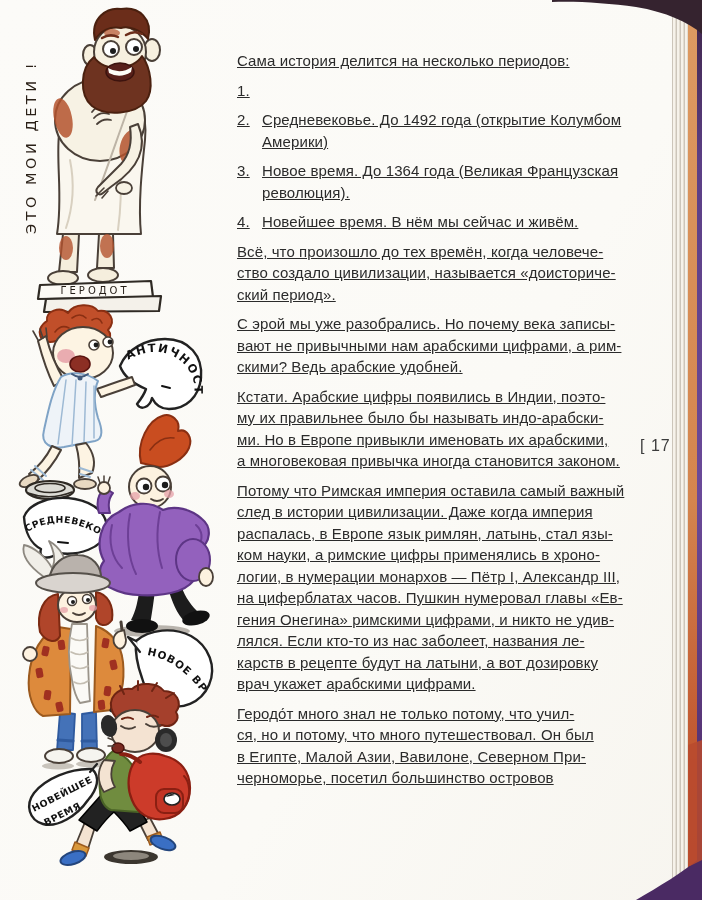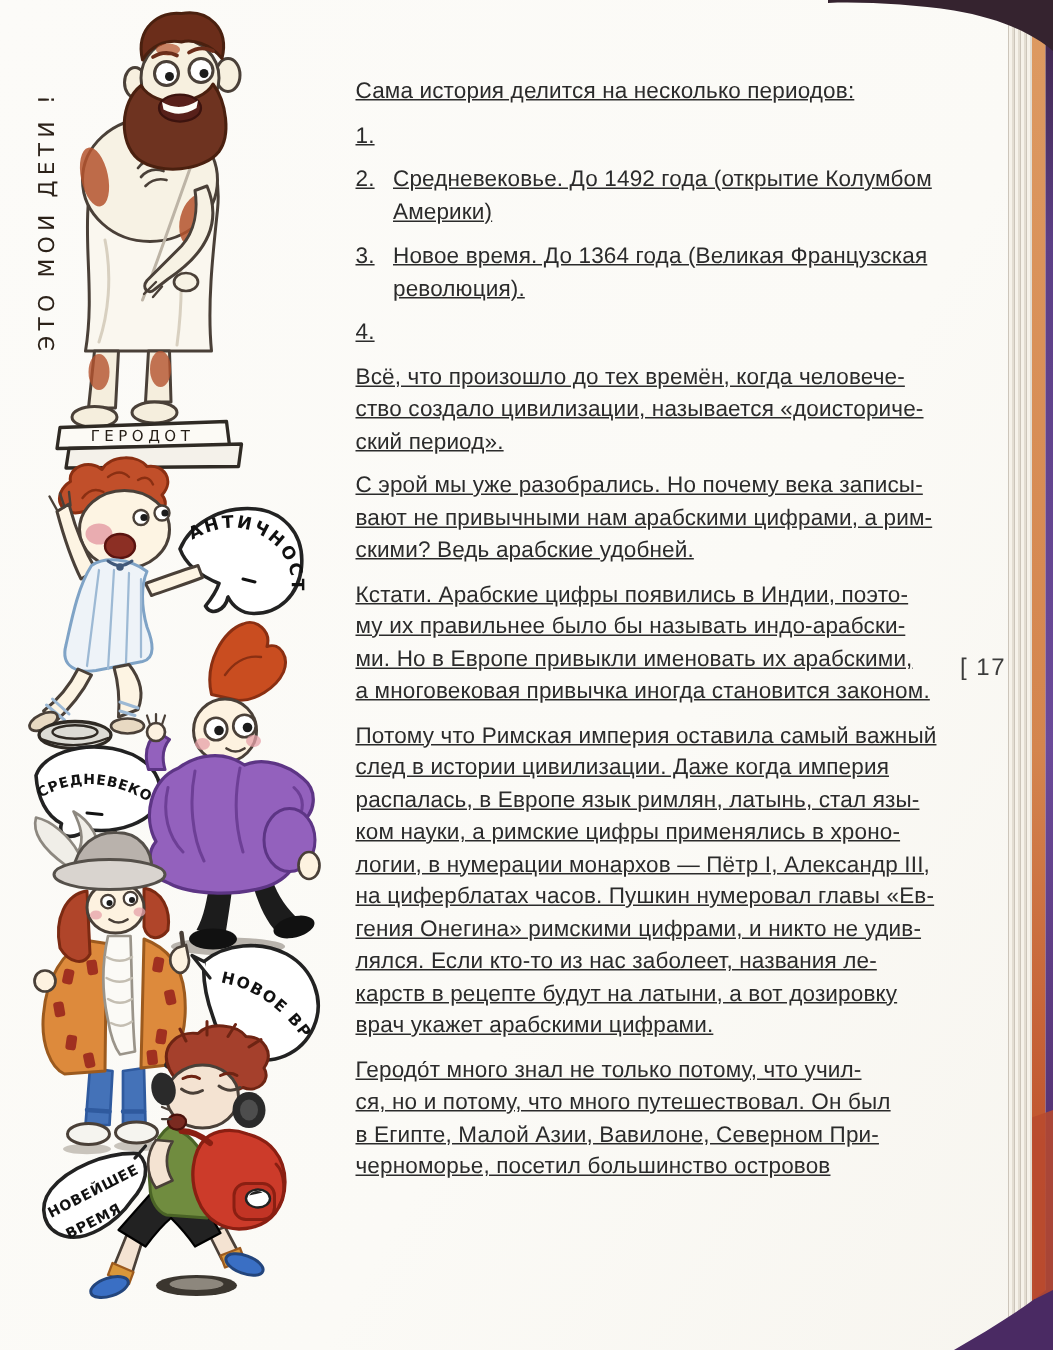--- a/index.html
+++ b/index.html
@@ -326,20 +326,21 @@
         <span class="litext">Средневековье. До 1492 года (открытие Колумбом
 Америки)</span>
       </div>
       <div class="li">
         <span class="num">3.</span>
         <span class="litext">Новое время. До 1364 года (Великая Французская
 революция).</span>
       </div>
       <div class="li">
         <span class="num">4.</span>
+        <span class="litext">Новейшее время. В нём мы сейчас и живём.</span>
       </div>
     </div>
 
     <p>Всё, что произошло до тех времён, когда человече-
 ство создало цивилизации, называется «доисториче-
 ский период».</p>
     <p>С эрой мы уже разобрались. Но почему века записы-
 вают не привычными нам арабскими цифрами, а рим-
 скими? Ведь арабские удобней.</p>
     <p>Кстати. Арабские цифры появились в Индии, поэто-

